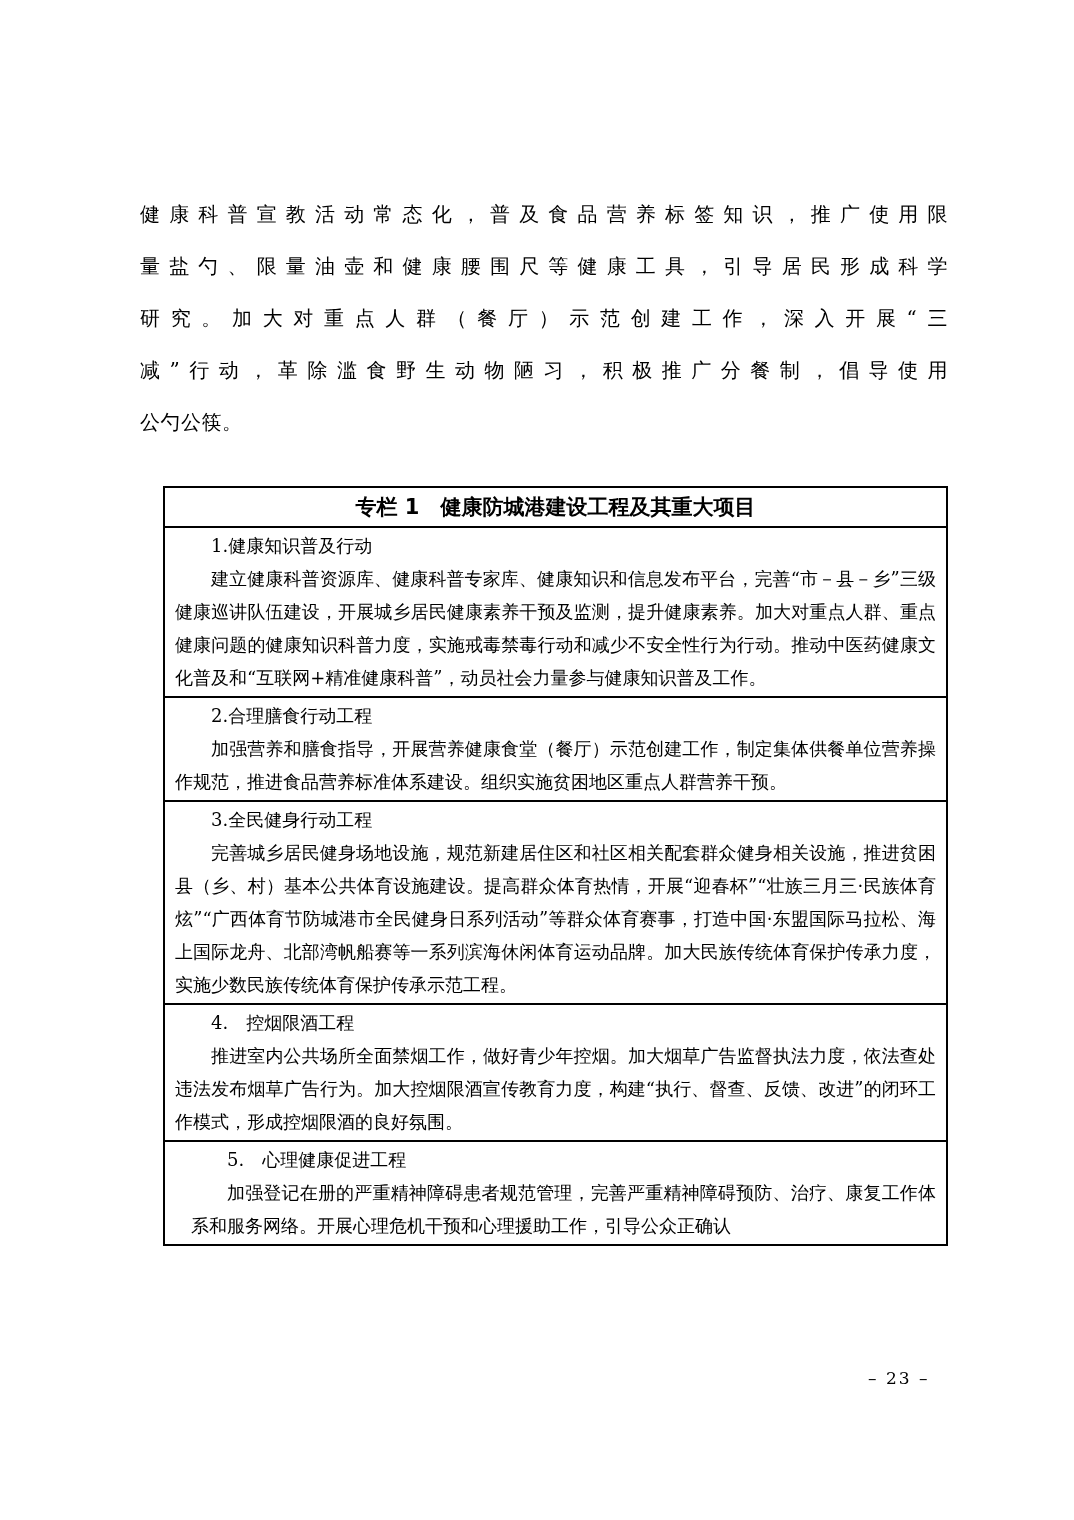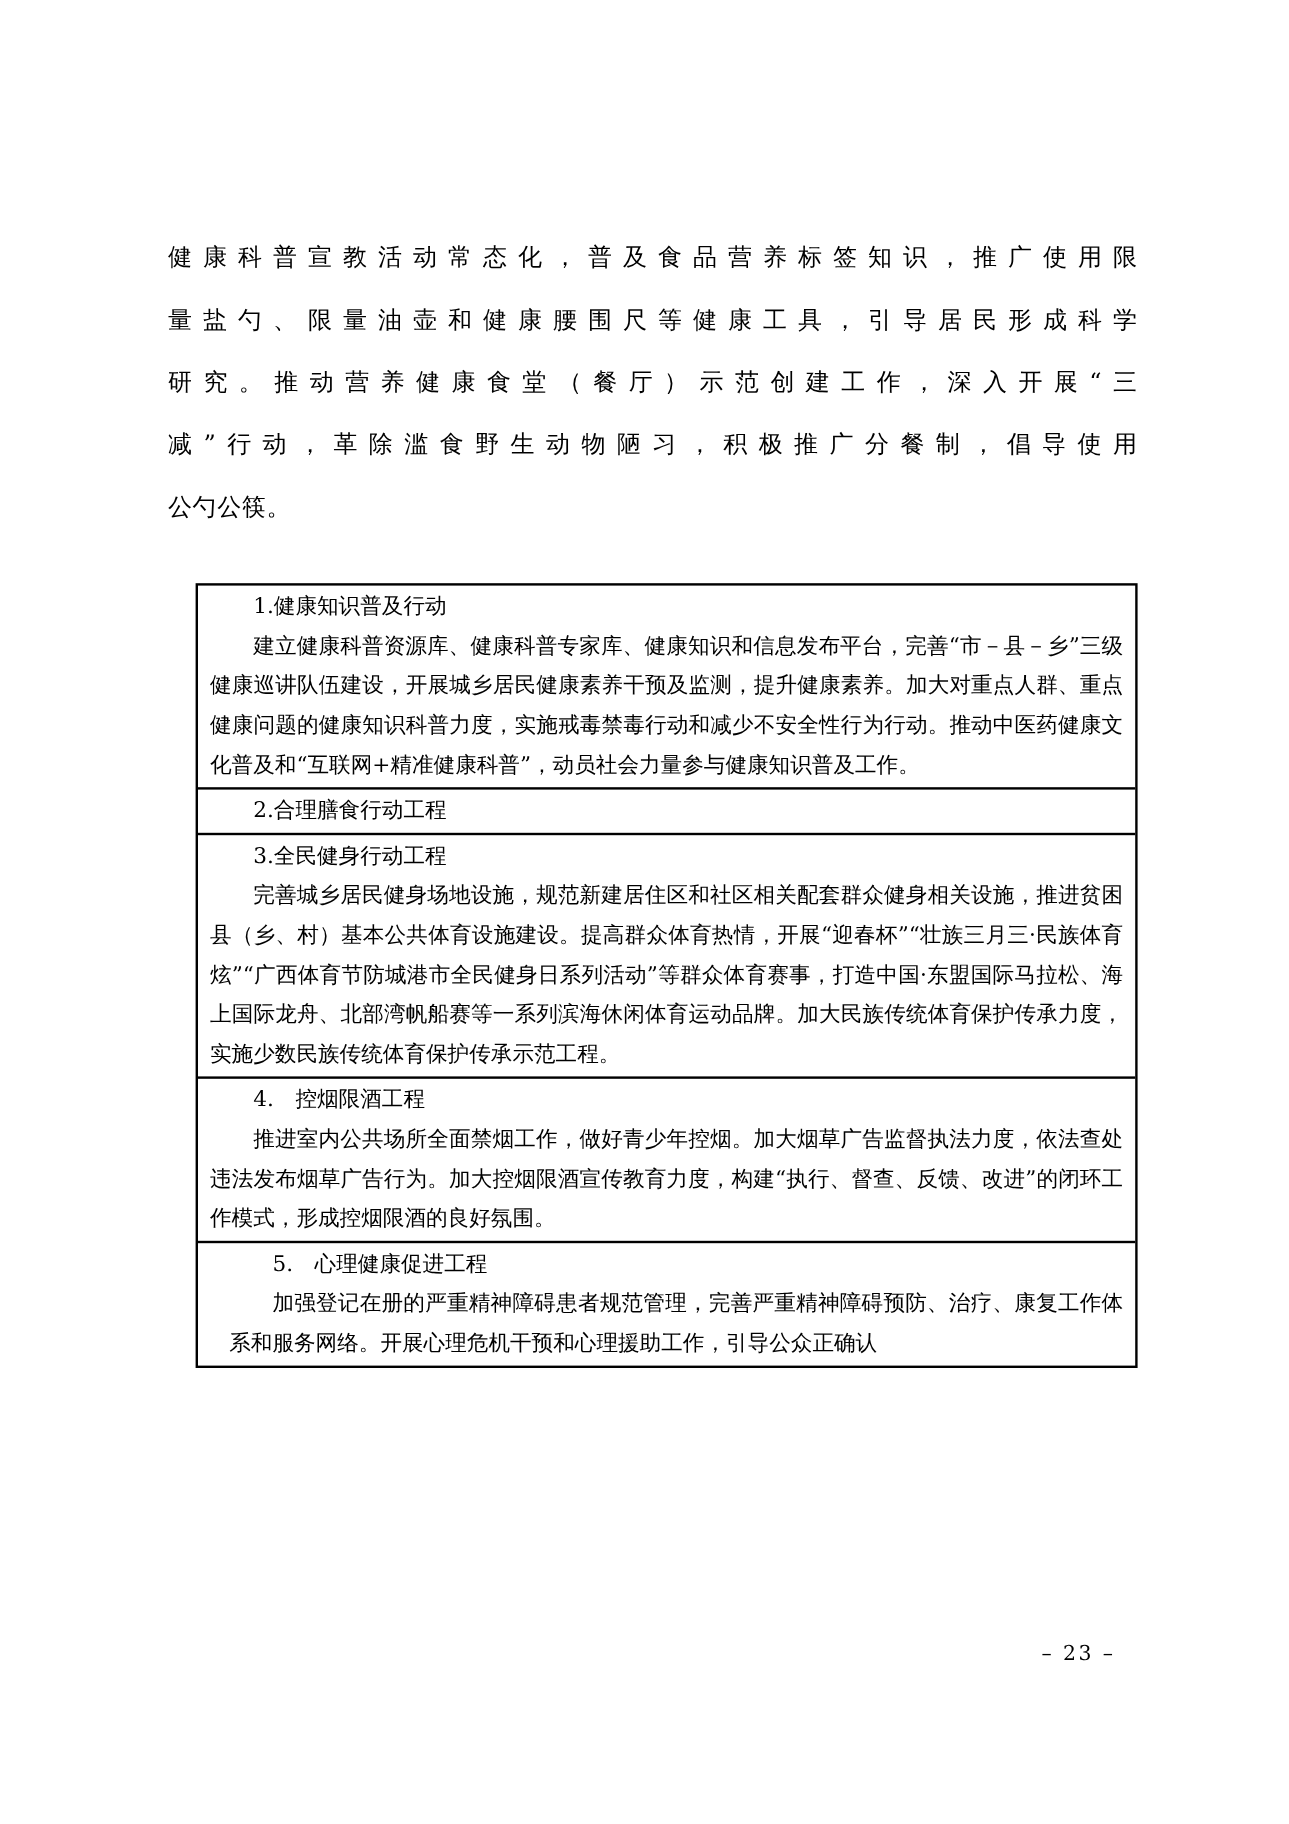--- a/index.html
+++ b/index.html
@@ -72,34 +72,36 @@
   }
 </style>
 </head>
 <body>
 
 <div class="page">
 
   <div class="para">
     <div class="pline">健康科普宣教活动常态化，普及食品营养标签知识，推广使用限</div>
     <div class="pline">量盐勺、限量油壶和健康腰围尺等健康工具，引导居民形成科学</div>
-    <div class="pline">研究。推动营养健康食堂（餐厅）示范创建工作，深入开展“三</div>
+    <div class="pline">研究。加大对重点人群（餐厅）示范创建工作，深入开展“三</div>
     <div class="pline">减”行动，革除滥食野生动物陋习，积极推广分餐制，倡导使用</div>
     <div class="pline last">公勺公筷。</div>
   </div>
 
   <div class="box">
+    <div class="box-title">专栏 1　健康防城港建设工程及其重大项目</div>
 
     <div class="section">
       <div class="sec-heading">1.健康知识普及行动</div>
       <div class="sec-body">建立健康科普资源库、健康科普专家库、健康知识和信息发布平台，完善“市－县－乡”三级健康巡讲队伍建设，开展城乡居民健康素养干预及监测，提升健康素养。加大对重点人群、重点健康问题的健康知识科普力度，实施戒毒禁毒行动和减少不安全性行为行动。推动中医药健康文化普及和“互联网+精准健康科普”，动员社会力量参与健康知识普及工作。</div>
     </div>
 
     <div class="section">
       <div class="sec-heading">2.合理膳食行动工程</div>
+      <div class="sec-body">加强营养和膳食指导，开展营养健康食堂（餐厅）示范创建工作，制定集体供餐单位营养操作规范，推进食品营养标准体系建设。组织实施贫困地区重点人群营养干预。</div>
     </div>
 
     <div class="section">
       <div class="sec-heading">3.全民健身行动工程</div>
       <div class="sec-body">完善城乡居民健身场地设施，规范新建居住区和社区相关配套群众健身相关设施，推进贫困县（乡、村）基本公共体育设施建设。提高群众体育热情，开展“迎春杯”“壮族三月三·民族体育炫”“广西体育节防城港市全民健身日系列活动”等群众体育赛事，打造中国·东盟国际马拉松、海上国际龙舟、北部湾帆船赛等一系列滨海休闲体育运动品牌。加大民族传统体育保护传承力度，实施少数民族传统体育保护传承示范工程。</div>
     </div>
 
     <div class="section">
       <div class="sec-heading">4.　控烟限酒工程</div>
       <div class="sec-body">推进室内公共场所全面禁烟工作，做好青少年控烟。加大烟草广告监督执法力度，依法查处违法发布烟草广告行为。加大控烟限酒宣传教育力度，构建“执行、督查、反馈、改进”的闭环工作模式，形成控烟限酒的良好氛围。</div>

